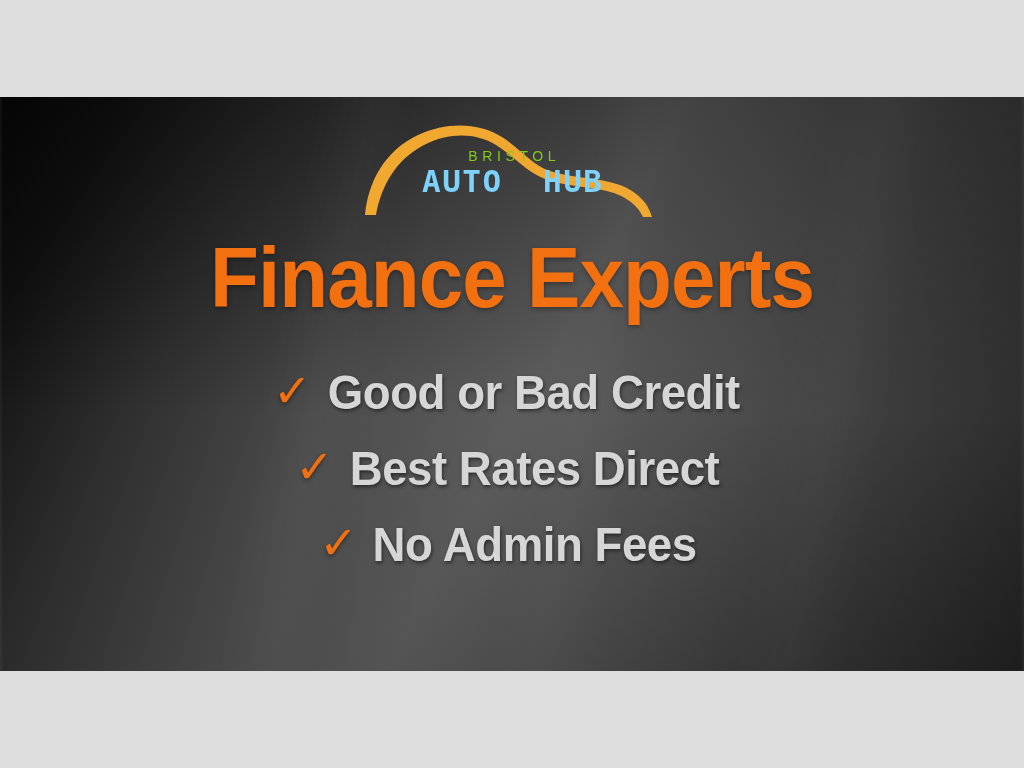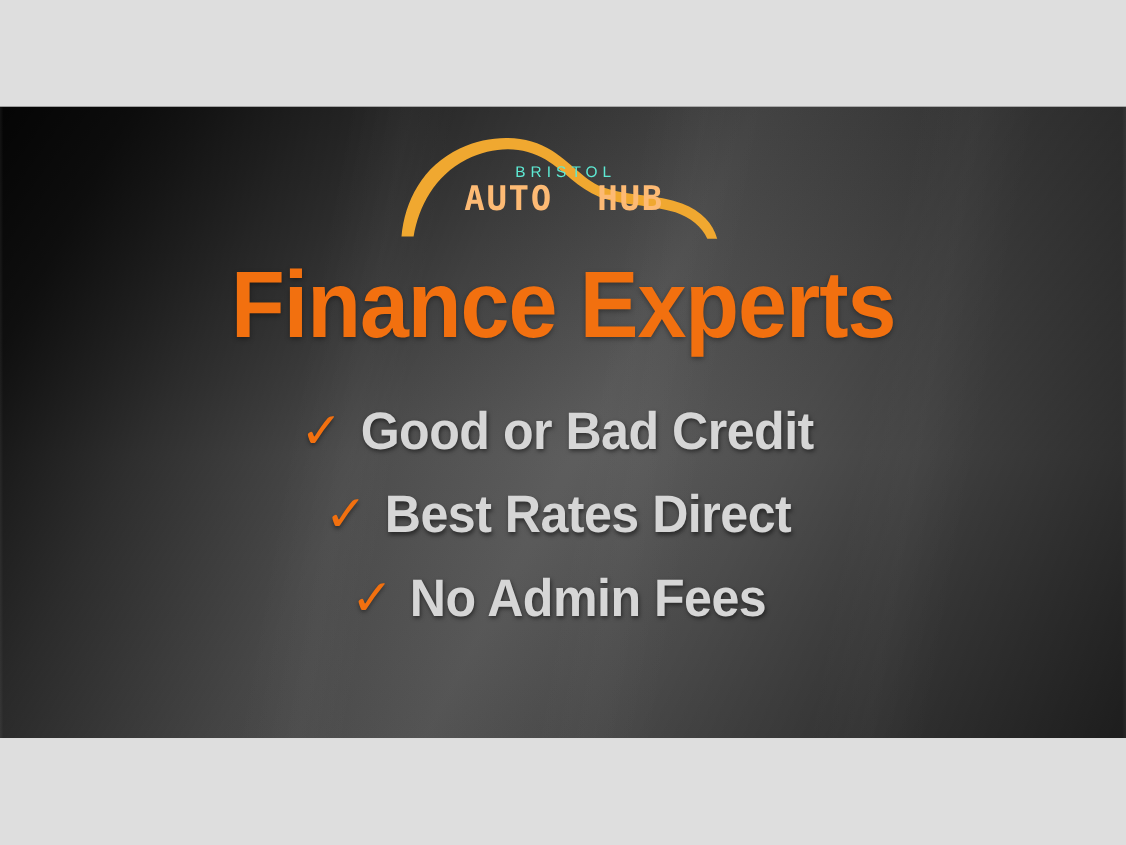--- a/index.html
+++ b/index.html
@@ -111,31 +111,31 @@
     left: 0;
     top: 38px;
     width: 300px;
     text-align: center;
   }
   #logo-bristol {
     font-family: "Liberation Sans", sans-serif;
     font-size: 14px;
     font-weight: 400;
     letter-spacing: 4.6px;
-    color: #5eead4;
+    color: #84cc16;
     line-height: 1;
     text-indent: 4.6px;
     margin-bottom: 3px;
   }
   #logo-autohub {
     font-family: "DejaVu Sans Mono", "Liberation Mono", monospace;
     font-size: 31px;
     font-weight: 700;
     letter-spacing: 1.5px;
-    color: #fdba74;
+    color: #7dd3fc;
     line-height: 1;
     white-space: pre;
     text-indent: 1.5px;
   }
 
   
   #headline {
     position: absolute;
     left: 0;
     top: 137px;

